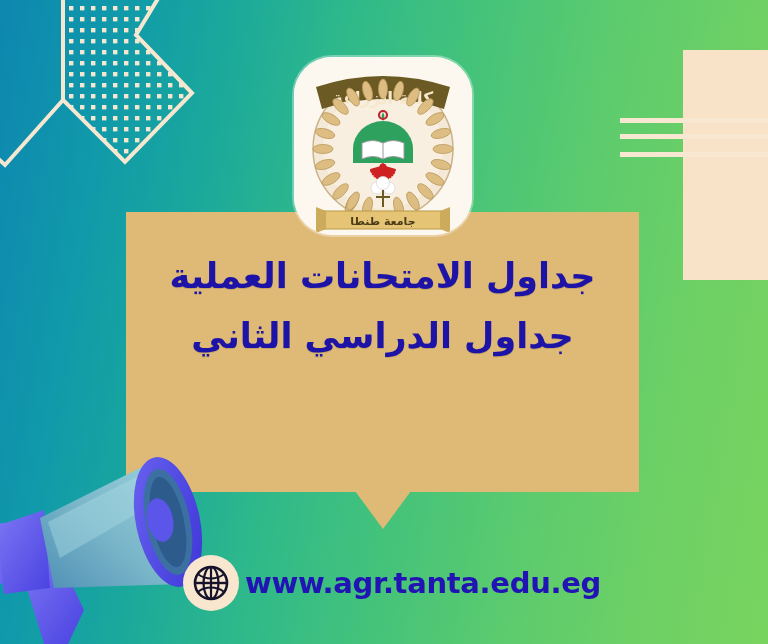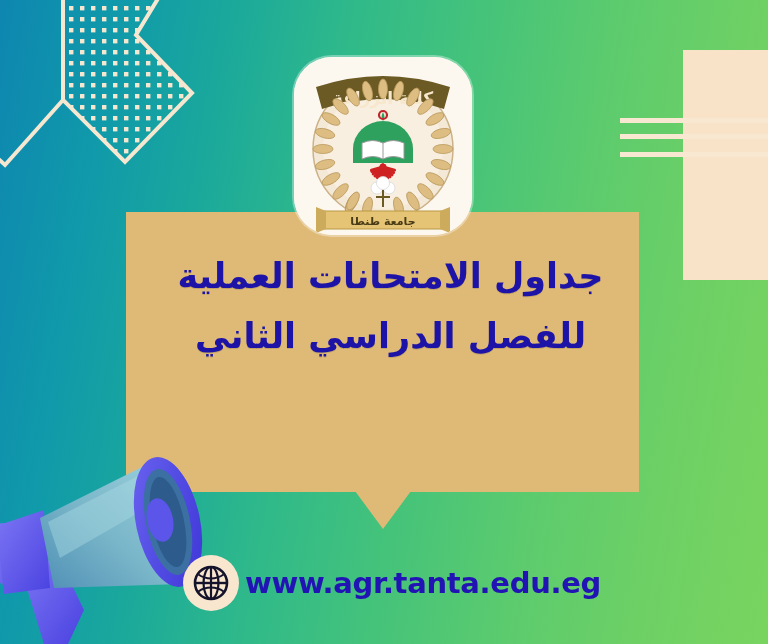--- a/index.html
+++ b/index.html
@@ -82,21 +82,20 @@
     top: 246px;
     width: 513px;
     text-align: center;
     direction: rtl;
     color: #1d13a6;
     font-weight: bold;
     font-size: 35px;
     line-height: 60px;
     letter-spacing: 0px;
     text-shadow: 0 1px 0 rgba(0,0,0,0.12);
-    padding-left: 8px;
   }
   .bubble-text .ln { display: block; white-space: nowrap; }
 
   
   .logo {
     position: absolute;
     left: 294px;
     top: 57px;
     width: 178px;
     height: 178px;
@@ -166,21 +165,21 @@
 
     <path d="M63,-10 L168,-10 L136,43 L192,101 L125,170 L63,108 Z" fill="none" stroke="#f6e7d0" stroke-width="4"></path>
     <path d="M63,108 L5,173 L-20,150" fill="none" stroke="#f6e7d0" stroke-width="4"></path>
   </svg>
 
   <div class="bubble"></div>
   <div class="bubble-tail"></div>
 
   <div class="bubble-text">
     <span class="ln">جداول الامتحانات العملية</span>
-    <span class="ln">للفصل الدراسي الثاني</span>
+    <span class="ln">جداول الدراسي الثاني</span>
   </div>
 
   <div class="logo">
     <svg viewBox="0 0 178 178" width="178" height="178">
       <rect x="0" y="0" width="178" height="178" fill="#fdf8ef"></rect>
       <circle cx="89" cy="92" r="70" fill="#f4e9d6" stroke="#cbb289" stroke-width="1.5"></circle>
       <circle cx="89" cy="92" r="60" fill="#f8efe0"></circle>
 
       <path d="M22,30 Q89,8 156,30 L150,52 Q89,32 28,52 Z" fill="#6b5a23"></path>
       <text x="89" y="47" text-anchor="middle" fill="#f6e7cd" font-family="'DejaVu Sans', sans-serif" font-size="17" font-weight="bold">كلية الزراعة</text>

